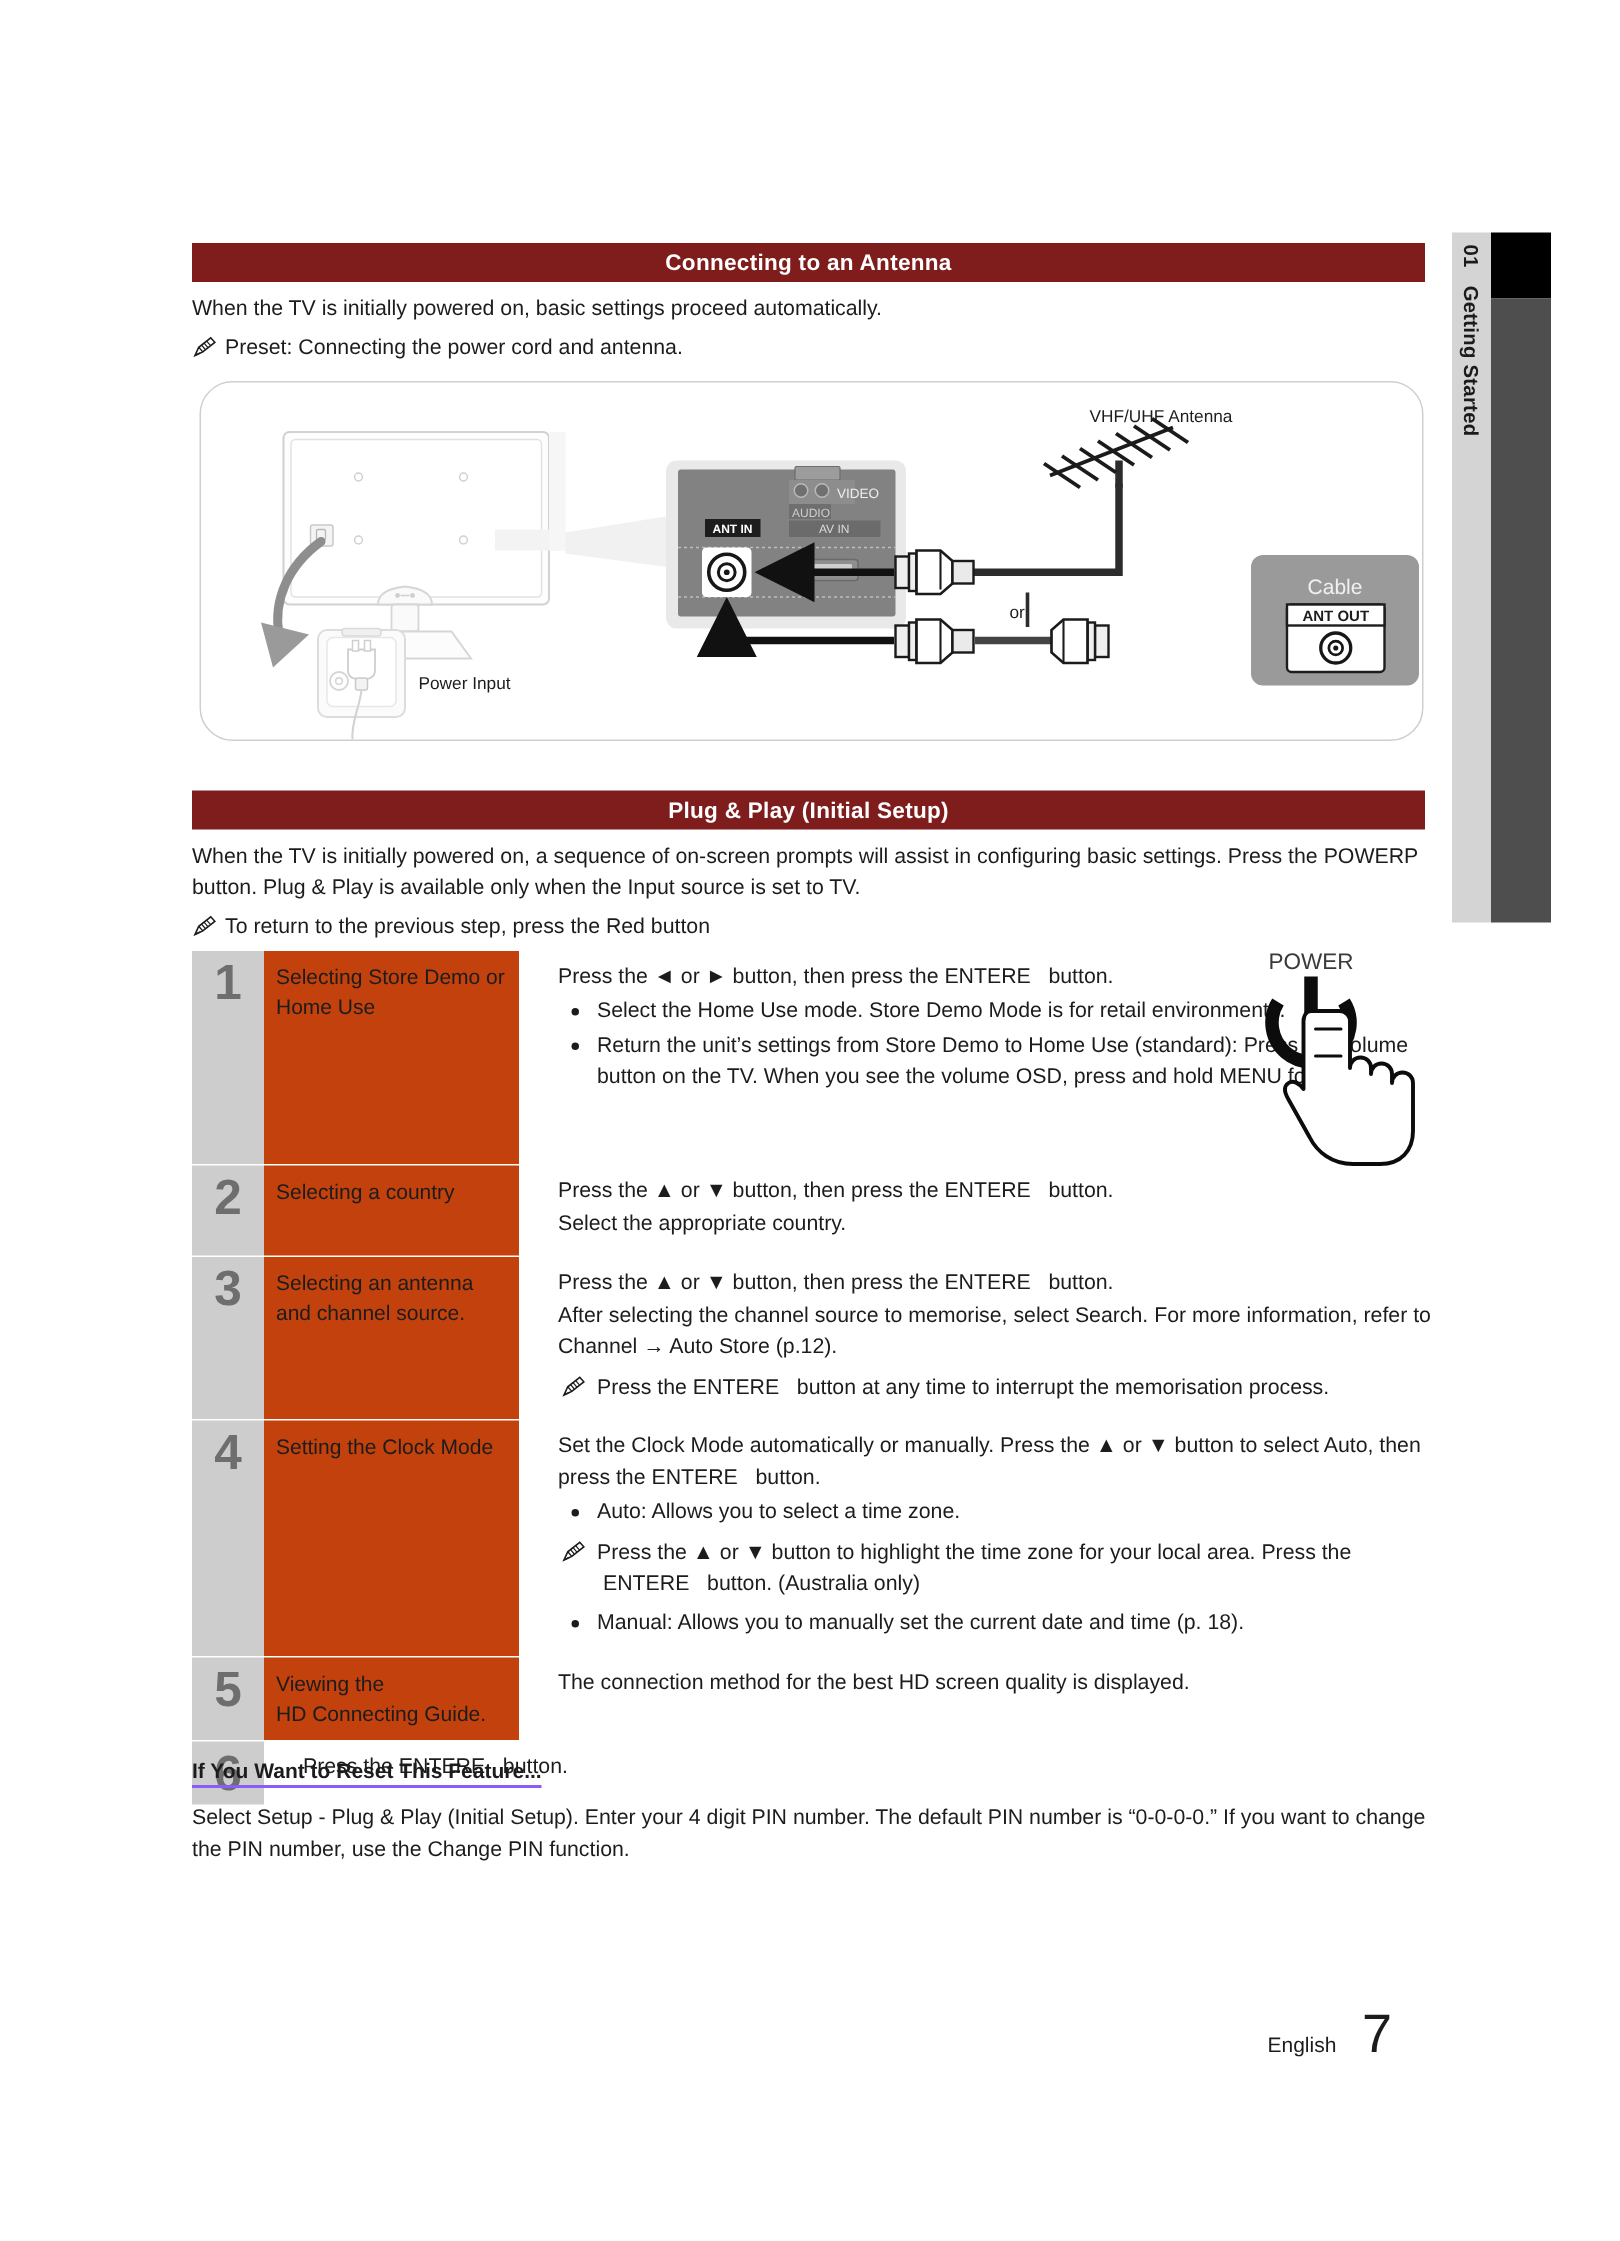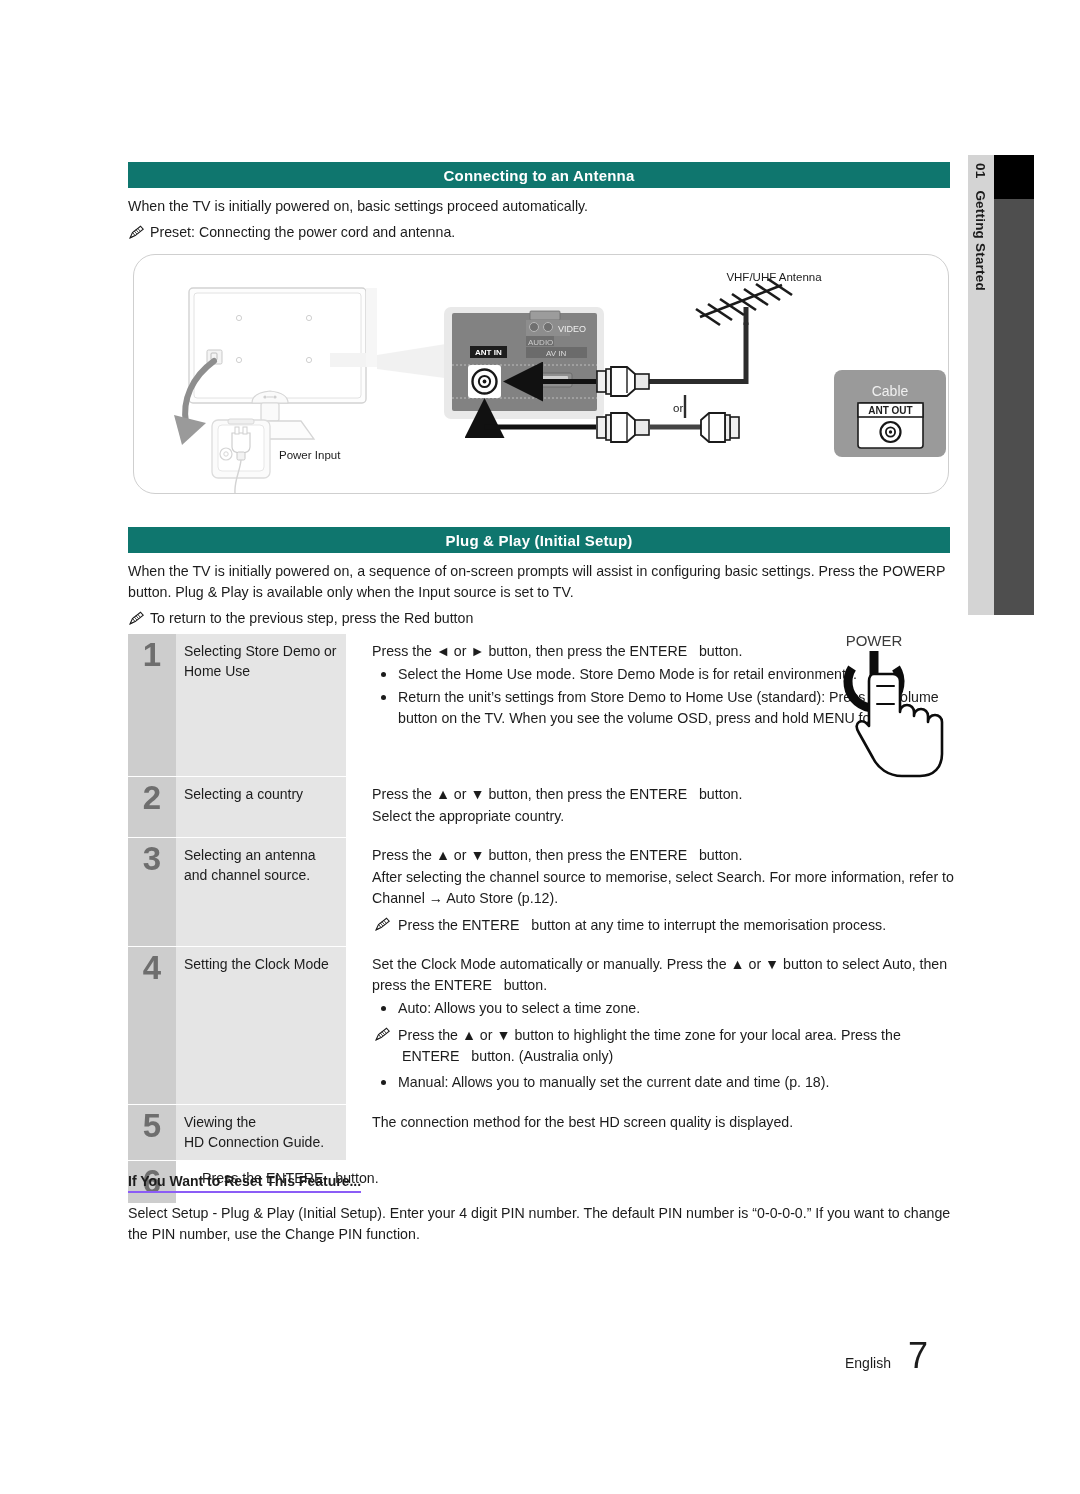--- a/index.html
+++ b/index.html
@@ -26,21 +26,21 @@
     font-size:13.5px; font-weight:bold; color:#1b1b1b;
     padding-left:8px; box-sizing:border-box;
     letter-spacing:.2px;
   }
   #side-bar-black{position:absolute;left:994px;top:155px;width:40px;height:44px;background:#000;}
   #side-bar-grey{position:absolute;left:994px;top:199px;width:40px;height:416px;background:#4e4e4e;}
 
   
   .sec-bar{
     position:absolute; left:128px; width:822px; height:26px;
-    background:#0f766e; color:#ffffff;
+    background:#7f1d1d; color:#ffffff;
     display:flex; align-items:center; justify-content:center;
     font-size:15px; font-weight:bold; letter-spacing:.2px;
   }
   #sec-antenna{top:162px;}
   #sec-plugplay{top:527px;}
 
   
   .para{
     position:absolute; left:128px; width:826px;
     font-size:14.2px; line-height:21px; color:#1c1c1c;
@@ -69,21 +69,21 @@
   .srow{position:relative; display:flex; align-items:stretch;
         border-bottom:1px solid #ffffff;}
   .snum{
     width:48px; flex:0 0 48px; background:#cdcdcd;
     font-size:33px; font-weight:bold; color:#6e6e6e;
     display:flex; justify-content:center; padding-top:4px;
     font-family:"Liberation Sans", sans-serif;
     line-height:1;
   }
   .slabel{
-    width:170px; flex:0 0 170px; background:#e5e5e5;
+    width:170px; flex:0 0 170px; background:#c2410c;
     font-size:14px; line-height:19.5px; padding:8px 6px 8px 8px;
     box-sizing:border-box; color:#1c1c1c;
   }
   .sbody{
     flex:1 1 auto; background:#ffffff;
     font-size:14.2px; line-height:21px; padding:7px 0 9px 26px;
     box-sizing:border-box; color:#1c1c1c;
   }
   .sbody .line{margin:0 0 1px 0;}
   .bullets{list-style:none;margin:2px 0 0 0;padding:0;}
@@ -387,21 +387,21 @@
         <ul class="bullets" style="margin-top:5px;">
           <li><span class="dot"></span><b>Manual</b>: Allows you to manually set the current date and time (p. 18).</li>
         </ul>
       </div>
     </div>
 
     <div class="srow" style="min-height:46px;">
       <div class="snum">5</div>
       <div class="slabel">
         <span>Viewing the</span><br>
-        <b>HD Connection Guide.</b>
+        <b>HD Connecting Guide.</b>
       </div>
       <div class="sbody">
         <div class="line">The connection method for the best HD screen quality is displayed.</div>
       </div>
     </div>
 
     <div class="srow" style="min-height:42px;">
       <div class="snum">6</div>
       <div class="sbody">
         <div class="line">Press the <b class="kbd-enter">ENTERE</b> &nbsp;&nbsp;button.</div>

